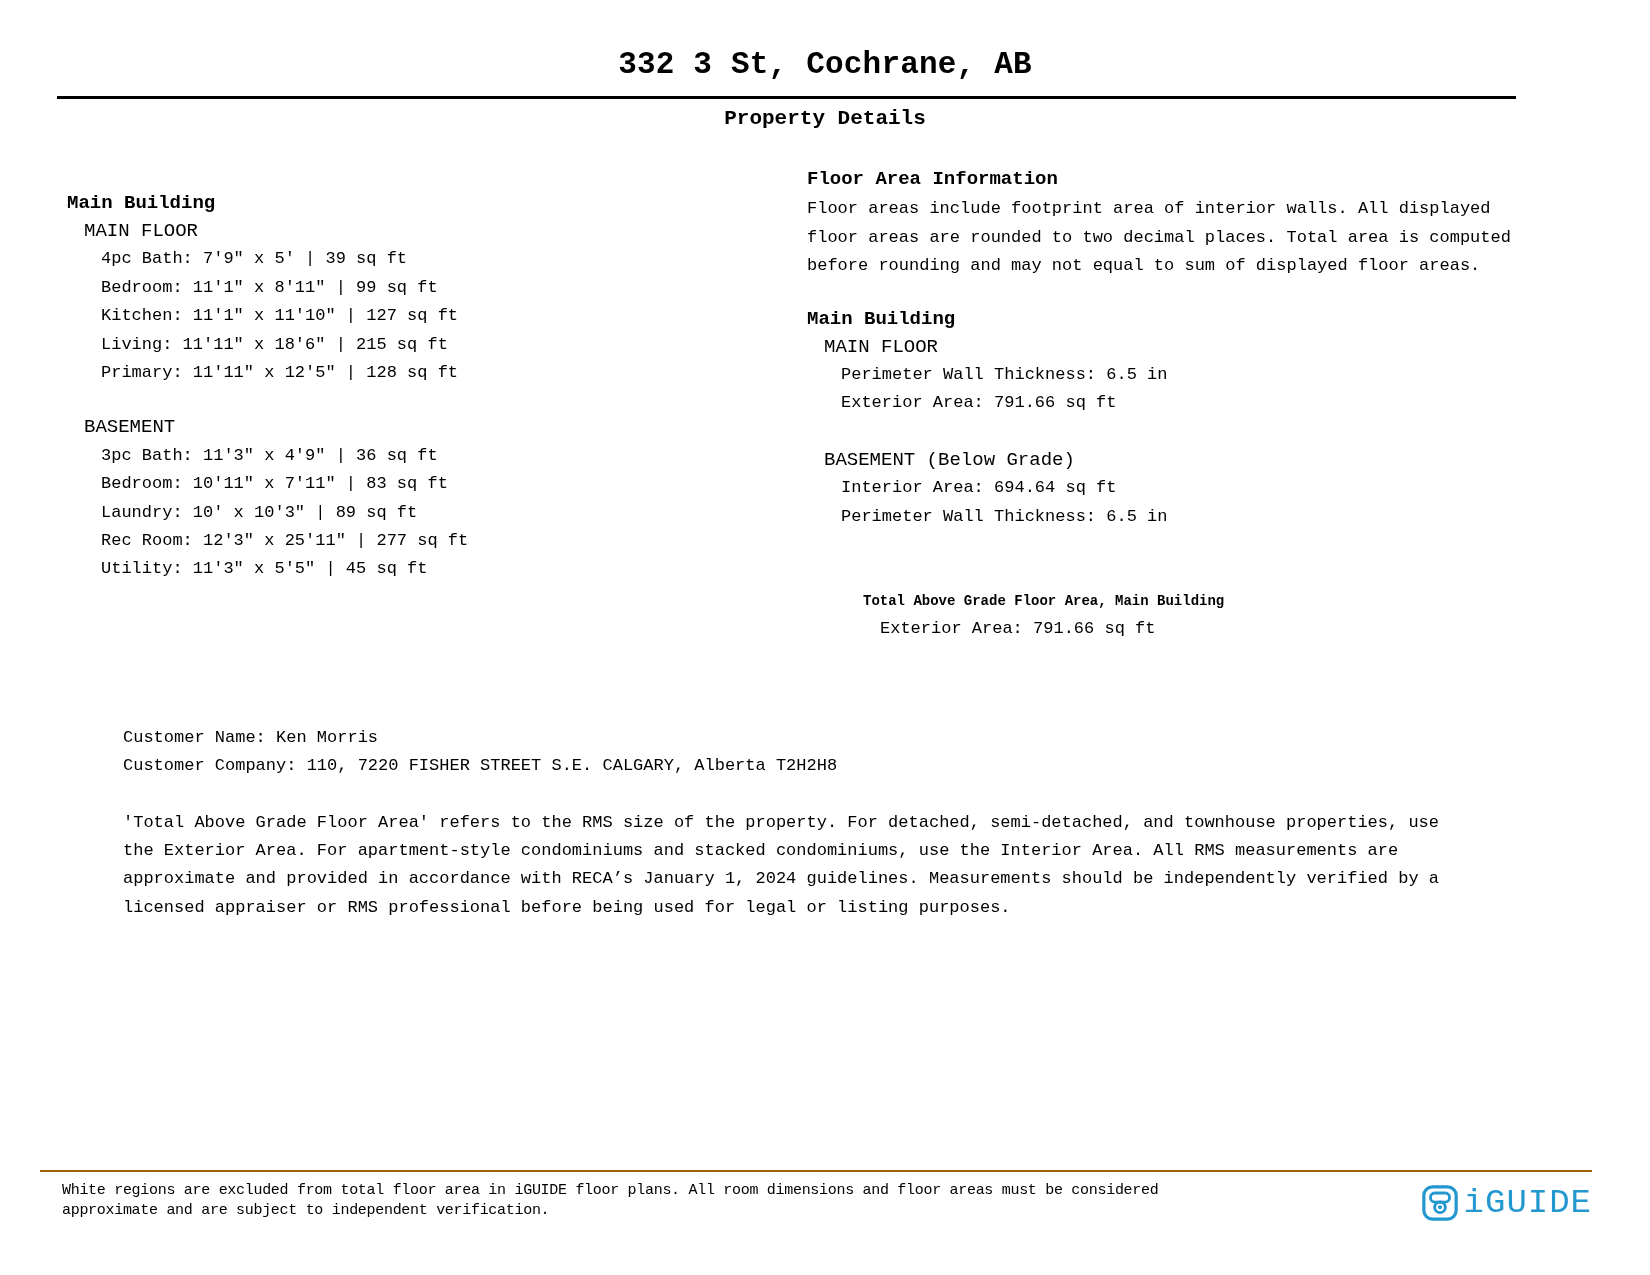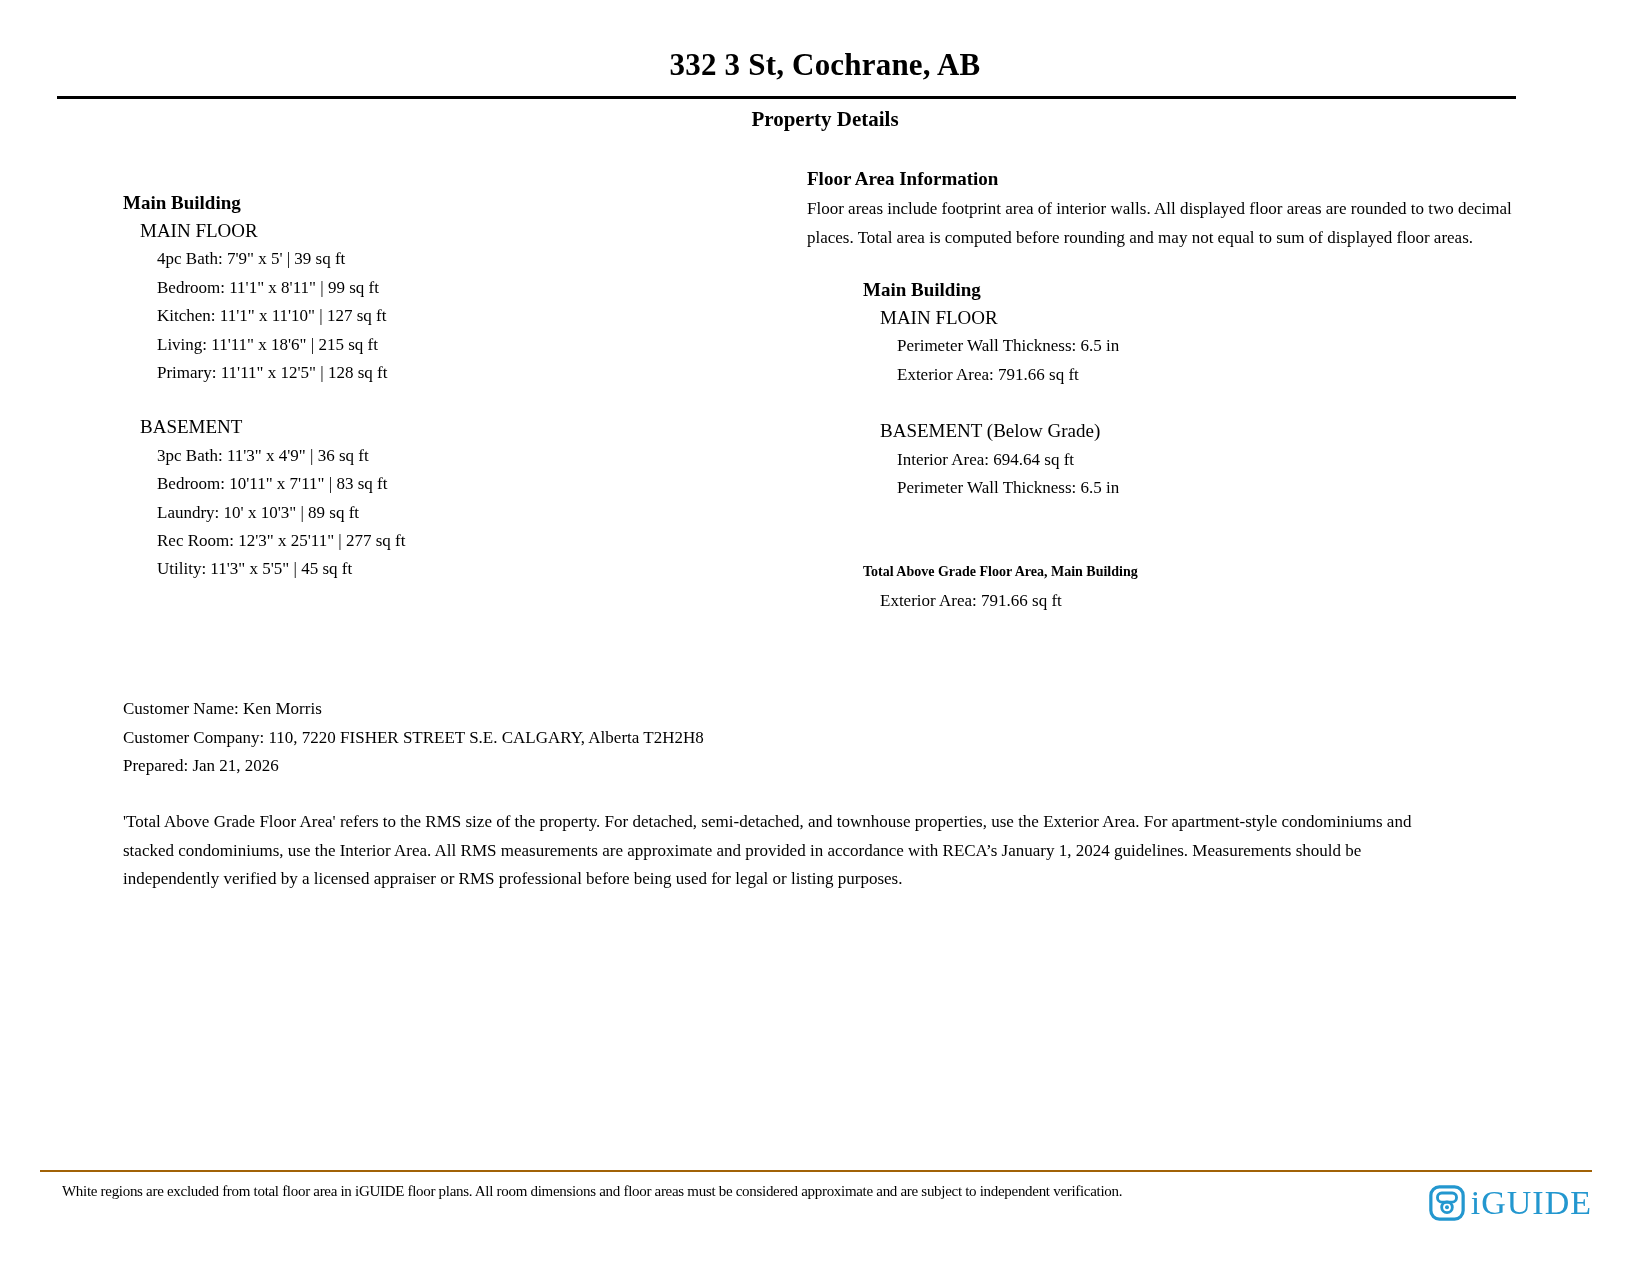--- a/index.html
+++ b/index.html
@@ -1,20 +1,20 @@
 <!DOCTYPE html>
 <html><head>
 <meta charset="utf-8">
 <style>
   html,body{margin:0;padding:0;background:#fff;}
   .page{
     position:relative;
     width:1650px;height:1275px;
     background:#ffffff;
-    font-family:Liberation Serif, serif;
+    font-family:Liberation Mono, monospace;
     color:#000;
     overflow:hidden;
     box-sizing:border-box;
   }
   .header{padding-top:46px;text-align:center;}
   .page-title{
     margin:0;font-size:31px;font-weight:bold;line-height:38px;letter-spacing:.2px;
   }
   .title-rule{
     margin:12px 134px 0 57px;
@@ -30,21 +30,21 @@
   .col-left{width:740px;flex:0 0 740px;}
   .col-right{flex:1;}
   .section-heading{
     margin:0;font-size:19px;font-weight:bold;line-height:28px;
   }
   .section-desc{
     margin:2px 0 0 0;font-size:17px;line-height:28.5px;
   }
   .col-left .section-desc{max-width:700px;}
   .col-right .section-desc{max-width:714px;}
-  .building{margin-top:24px;margin-left:56px;}
+  .building{margin-top:24px;}
   .building-name{
     margin:0;font-size:19px;font-weight:bold;line-height:28px;
   }
   .floor{margin-left:17px;}
   .floor + .floor{margin-top:26px;}
   .col-right .floor + .floor{margin-top:28px;}
   .floor-name{font-size:19px;line-height:28.4px;}
   .room-line,.stat-line{
     font-size:17px;line-height:28.4px;margin-left:17px;
   }
@@ -140,21 +140,20 @@
         <h4 class="total-heading">Total Above Grade Floor Area, Main Building</h4>
         <div class="stat-line">Exterior Area: 791.66 sq ft</div>
       </div>
     </section>
 
   </div>
 
   <div class="customer">
     <div>Customer Name: Ken Morris</div>
     <div>Customer Company: 110, 7220 FISHER STREET S.E. CALGARY, Alberta T2H2H8</div>
-    <div>Prepared: Jan 21, 2026</div>
   </div>
 
   <p class="rms-note">'Total Above Grade Floor Area' refers to the RMS size of the property. For detached, semi-detached, and townhouse properties, use the Exterior Area. For apartment-style condominiums and stacked condominiums, use the Interior Area. All RMS measurements are approximate and provided in accordance with RECA’s January 1, 2024 guidelines. Measurements should be independently verified by a licensed appraiser or RMS professional before being used for legal or listing purposes.</p>
 
   <div class="footer">
     <div class="footer-text">White regions are excluded from total floor area in iGUIDE floor plans. All room dimensions and floor areas must be considered approximate and are subject to independent verification.</div>
     <div class="logo">
       <svg class="logo-icon" width="38" height="38" viewBox="0 0 40 40">
         <rect x="3" y="3" width="34" height="34" rx="9" fill="none" stroke="#2397cf" stroke-width="3.4"></rect>
         <rect x="10" y="9.5" width="20" height="9.5" rx="4.5" fill="none" stroke="#2397cf" stroke-width="3"></rect>

